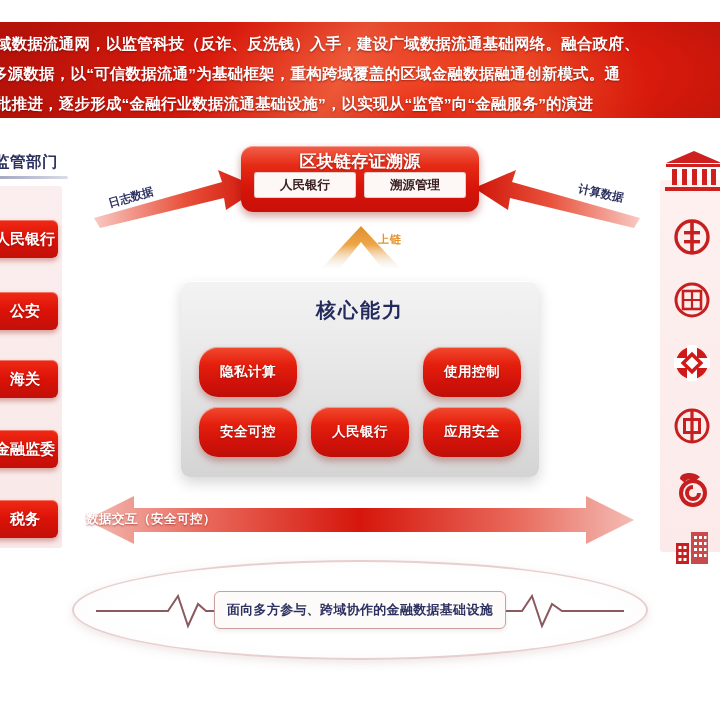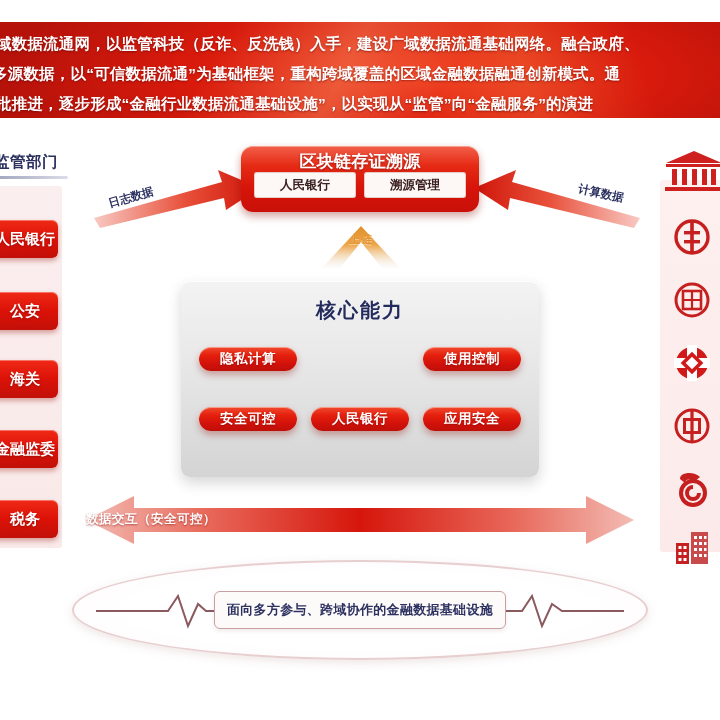--- a/index.html
+++ b/index.html
@@ -157,21 +157,21 @@
   #label-log   { left: 108px; top: 190px; transform: rotate(-16deg); }
   #label-calc  { left: 578px; top: 186px; transform: rotate(12deg); }
 
   
   #uplink {
     position:absolute; left: 320px; top: 224px;
     width: 82px; height: 46px;
   }
   #uplink-label {
     position:absolute; left: 320px; top: 232px; width: 82px;
-    text-align:center;
+    text-align:right;
     font-size: 11px; font-weight: 800; color:#e4942f;
     letter-spacing: 1px;
     text-shadow: 0 1px 1px rgba(255,255,255,.6);
   }
 
   
   #core-panel {
     position: absolute;
     left: 181px; top: 281px;
     width: 358px; height: 196px;
@@ -180,21 +180,21 @@
     box-shadow: 0 6px 14px rgba(0,0,0,.16), inset 0 1px 0 rgba(255,255,255,.85);
   }
   #core-title {
     position:absolute; left:0; top: 16px; width:100%;
     text-align:center;
     font-size: 20px; font-weight: 800; color:#232a5c;
     letter-spacing: 2px;
   }
   .cap-pill {
     position:absolute;
-    width: 98px; height: 24px;
+    width: 98px; height: 50px;
     border-radius: 19px;
     background: linear-gradient(180deg,#f14a2e 0%, #e41f0d 35%, #d2120a 70%, #bd0f08 100%);
     box-shadow: 0 4px 7px rgba(140,20,10,.34), inset 0 1px 0 rgba(255,255,255,.45);
     color:#fff; font-weight: 800; font-size: 13.5px;
     display:flex; align-items:center; justify-content:center;
     text-shadow: 0 1px 2px rgba(110,0,0,.5);
     letter-spacing: .5px;
   }
   #cap0 { left: 18px;  top: 66px; }
   #cap1 { left: 130px; top: 66px; }

